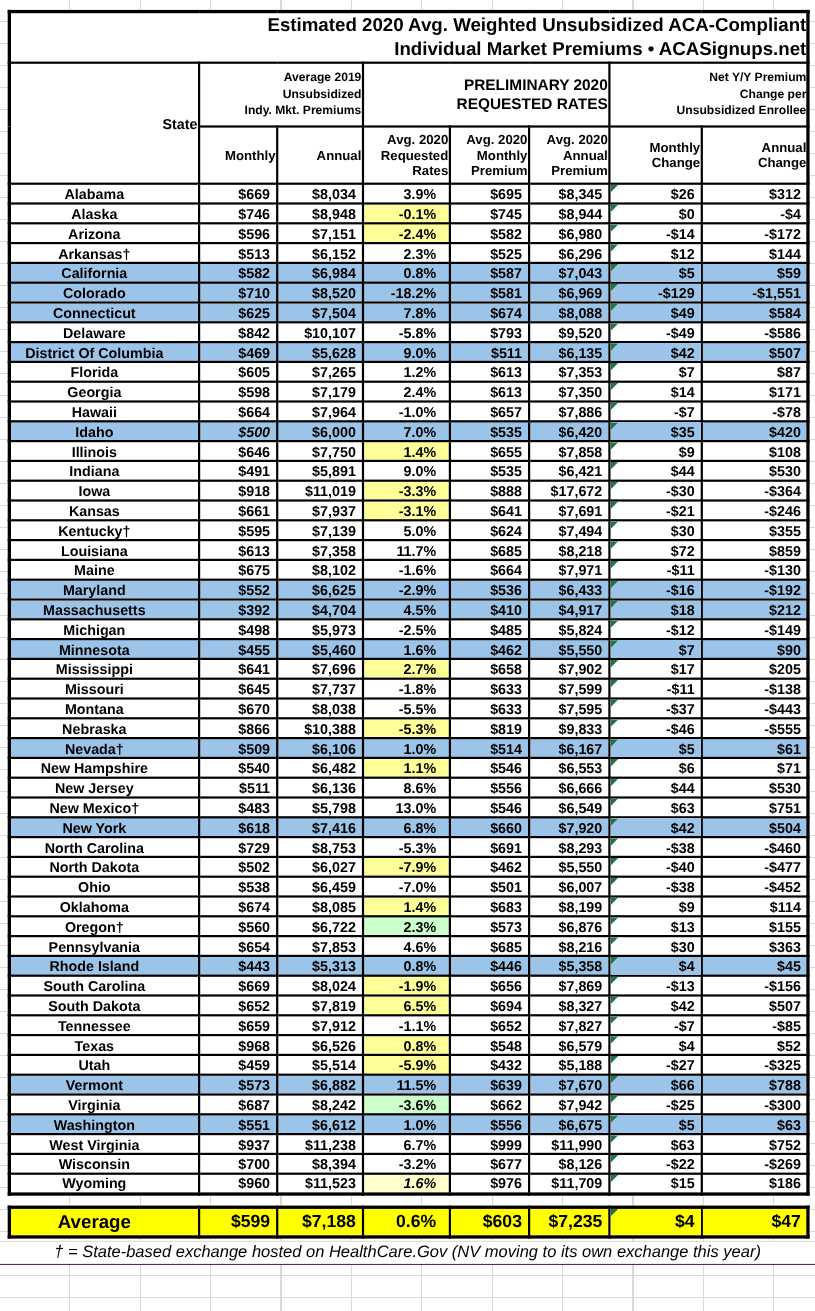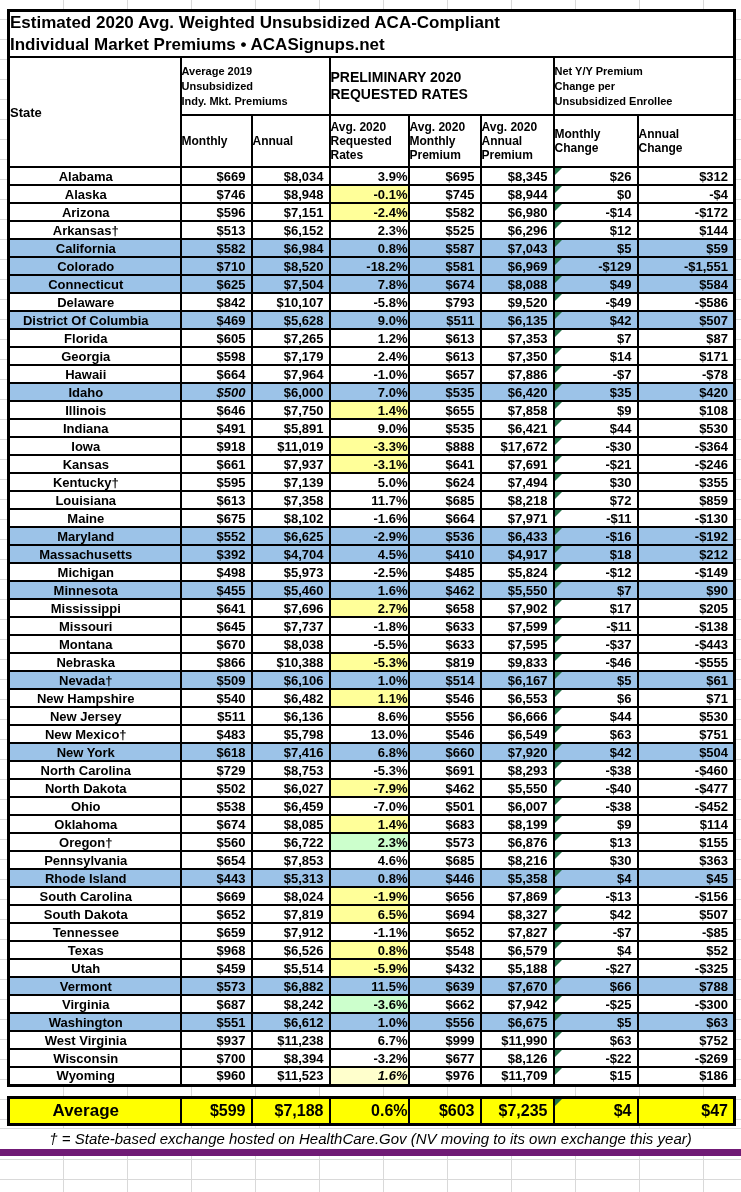--- a/index.html
+++ b/index.html
@@ -8,44 +8,44 @@
     font-family:"Liberation Sans",sans-serif;color:#000;
     background:
       repeating-linear-gradient(to right, transparent 0 63px, #d9d9d9 63px 64px),
       repeating-linear-gradient(to bottom, transparent 0 19px, #d9d9d9 19px 20px),
       #fff;
   }
   .main{position:absolute;left:7px;top:9px;}
   table{border-collapse:collapse;table-layout:fixed;background:#fff;}
   .tbl{border:3px solid #000;width:727px;}
   th,td{border:2px solid #000;overflow:hidden;white-space:nowrap;vertical-align:middle;padding:0;}
-  th{font-weight:bold;text-align:left;}
+  th{font-weight:bold;text-align:right;}
   .title-cell{height:44px;font-size:17px;line-height:22px;white-space:pre-line;}
   .grp{height:56px;font-size:11px;line-height:15px;white-space:pre-line;}
   .grp2{font-size:14px;line-height:17px;}
   .sub{height:50px;font-size:12px;line-height:14px;white-space:pre-line;}
   .state-h{font-size:13px;}
   tr.data{height:18px;}
   td.state{text-align:center;font-weight:bold;font-size:13px;padding-right:18px;}
   td.num{text-align:right;font-weight:bold;font-size:13px;padding-right:5px;}
-  td.rate{text-align:right;font-weight:bold;font-size:13px;}
+  td.rate{text-align:right;font-weight:bold;font-size:13px;padding-right:11px;}
   tr.blue td{background:var(--blue,#9cc3e8);}
   td.manilla{background:var(--manilla,#ffff99);}
   td.manilla-light{background:var(--manilla-light,#ffffcc);font-style:italic;}
   td.green{background:var(--green,#ccffcc);}
   td.it{font-style:italic;}
   td.chg{position:relative;}
   .flag{position:absolute;left:0;top:0;width:0;height:0;
     border-top:7px solid var(--flag,#217346);border-right:7px solid transparent;}
   .avg{position:absolute;left:7px;top:1096px;}
   .avg table{border:3px solid #000;width:727px;}
   .avg td{height:24px;font-weight:bold;font-size:16px;background:var(--avg-yellow,#ffff00);}
   .foot{position:absolute;left:0;top:1128px;width:741px;}
   .foot-line{height:20px;line-height:20px;text-align:center;font-style:italic;
-    font-size:15px;background:#fff;border-bottom:7px solid #701a75;}
+    font-size:15px;background:#fff;border-bottom:1px solid #701a75;}
 </style>
 </head>
 <body>
 
 <div class="main">
   <table class="tbl">
     <colgroup>
       <col style="width:172px">
         <col style="width:71px">
         <col style="width:78px">

